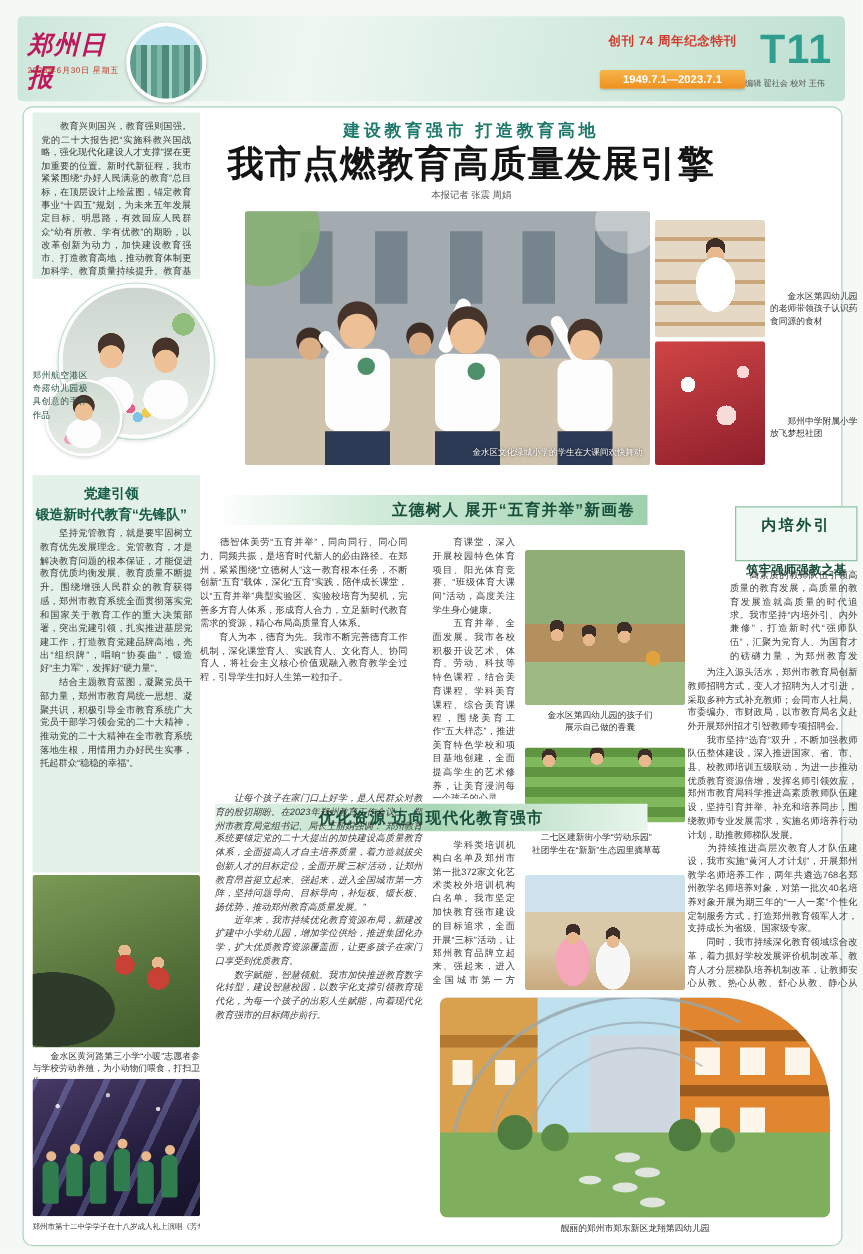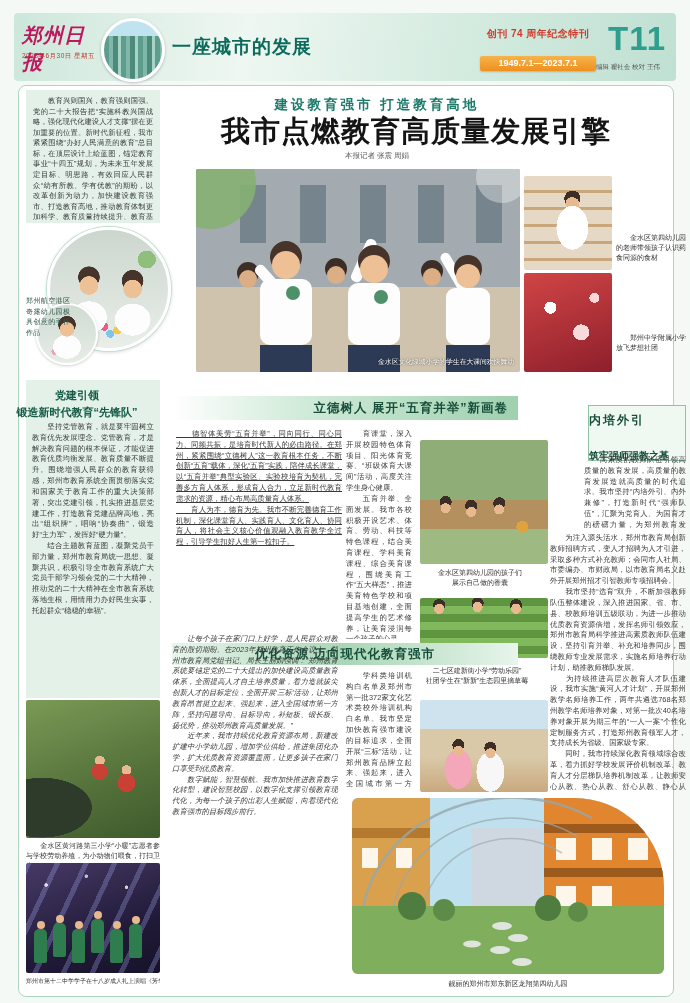--- a/index.html
+++ b/index.html
@@ -36,21 +36,21 @@
   .editors{left:596px;top:63px;font-size:6.5px;color:#555;}
 
   
   .frame{left:18px;top:85px;width:654px;height:910px;border:1px solid #aed5c0;
     border-radius:8px;background:#fff;}
 
   
   .kicker{left:168px;top:96px;width:418px;text-align:center;font-size:13.5px;
     font-weight:bold;color:#1d7a6a;letter-spacing:3px;}
   .headline{left:160px;top:112px;width:434px;text-align:center;font-size:29px;
-    font-weight:900;color:#141414;letter-spacing:1px;white-space:nowrap;padding-left:39px;}
+    font-weight:900;color:#141414;letter-spacing:1px;white-space:nowrap;}
   .byline{left:168px;top:151px;width:418px;text-align:center;font-size:7.5px;color:#555;}
 
   
   .intro{left:26px;top:90px;width:134px;height:133px;background:#e3f1e8;
     padding:6px 7px;box-sizing:border-box;font-size:7.3px;line-height:1.45;
     text-align:justify;color:#3a3a3a;overflow:hidden;}
   .circle-big{left:47px;top:227px;width:118px;height:118px;border-radius:50%;
     border:3px solid #fff;box-shadow:0 0 0 1px #bfe0d0,0 1px 4px rgba(0,0,0,.2);
     background:
       radial-gradient(circle at 33% 47%,#eec096 0 9px,rgba(0,0,0,0) 9.5px),
@@ -70,40 +70,40 @@
       radial-gradient(circle at 50% 42%,#eec096 0 7px,rgba(0,0,0,0) 7.5px),
       radial-gradient(circle at 50% 34%,#46332a 0 8.5px,rgba(0,0,0,0) 9px),
       radial-gradient(ellipse 14px 12px at 50% 72%,#fdfdfd 0 99%,rgba(0,0,0,0) 100%),
       radial-gradient(circle at 30% 80%,#f2a0bc 0 4px,rgba(0,0,0,0) 4px),
       linear-gradient(180deg,#cfdcd2,#e7ece6);}
   .circle-cap{left:26px;top:296px;width:44px;font-size:7px;line-height:1.5;
     color:#2e574a;text-align:justify;z-index:5;}
 
   
   .sec-left{left:26px;top:380px;width:134px;height:318px;background:#e3f1e8;}
-  .sec-left-title{left:10px;top:387px;width:134px;text-align:center;font-weight:bold;
+  .sec-left-title{left:22px;top:387px;width:134px;text-align:center;font-weight:bold;
     color:#155c46;font-size:11px;line-height:1.5;}
   .sec-left-body{left:32px;top:422px;width:122px;height:270px;}
 
   
   .banner1{left:172px;top:396px;width:346px;height:24px;line-height:24px;
     background:linear-gradient(90deg,#ffffff,#d3ecdb 35%,#9fd0ae);
     font-size:12.5px;font-weight:bold;color:#174f3b;text-align:right;
     padding-right:10px;box-sizing:border-box;letter-spacing:1px;}
   .banner2{left:172px;top:643px;width:346px;height:22px;line-height:22px;
     background:linear-gradient(90deg,#e8f5ec,#a9d6b6 50%,#e8f5ec);
     font-size:12.5px;font-weight:bold;color:#174f3b;text-align:center;letter-spacing:1px;}
-  .colA1{left:176px;top:429px;width:166px;height:210px;text-decoration:underline;}
+  .colA1{left:160px;top:429px;width:166px;height:210px;}
   .colB1{left:346px;top:429px;width:66px;height:210px;}
   .colA2{left:172px;top:634px;width:166px;height:318px;font-style:italic;}
   .colB2{left:346px;top:671px;width:66px;height:118px;}
 
   
-  .box-right{left:588px;top:405px;width:98px;height:56px;border:1px solid #90c3a6;
-    background:#f0f8f2;text-align:left;color:#174f3b;font-weight:bold;
+  .box-right{left:588px;top:405px;width:98px;height:44px;border:1px solid #90c3a6;
+    background:#f0f8f2;text-align:center;color:#174f3b;font-weight:bold;
     padding-top:6px;box-sizing:border-box;}
   .box-right .t1{font-size:12px;letter-spacing:2px;}
   .box-right .t2{font-size:10px;margin-top:20px;}
   .rtext1{left:584px;top:455px;width:102px;height:74px;}
   .rtext2{left:550px;top:533px;width:136px;height:258px;}
 
   
   .p-side1{left:524px;top:176px;width:88px;height:94px;
     background:
       radial-gradient(ellipse 16px 22px at 55% 55%,#fff 0 99%,rgba(0,0,0,0) 100%),
@@ -181,21 +181,20 @@
     text-shadow:0 0 2px rgba(0,0,0,.8);}
 </style>
 </head>
 <body>
 
 <div class="abs header-band"></div>
 <div class="abs masthead">郑州日报</div>
 <div class="abs mast-date">2023年6月30日 星期五</div>
 <div class="abs city-circle"></div>
 <div class="abs series-wrap">
-  <span class="series1">一座城市的发展</span>
 </div>
 <div class="abs special">
   <div>创刊 74 周年纪念特刊</div>
 </div>
 <div class="abs ribbon">1949.7.1—2023.7.1</div>
 <div class="abs pageno">T11</div>
 <div class="abs editors">编辑 翟社会 校对 王伟</div>
 
 <div class="abs frame"></div>
 

